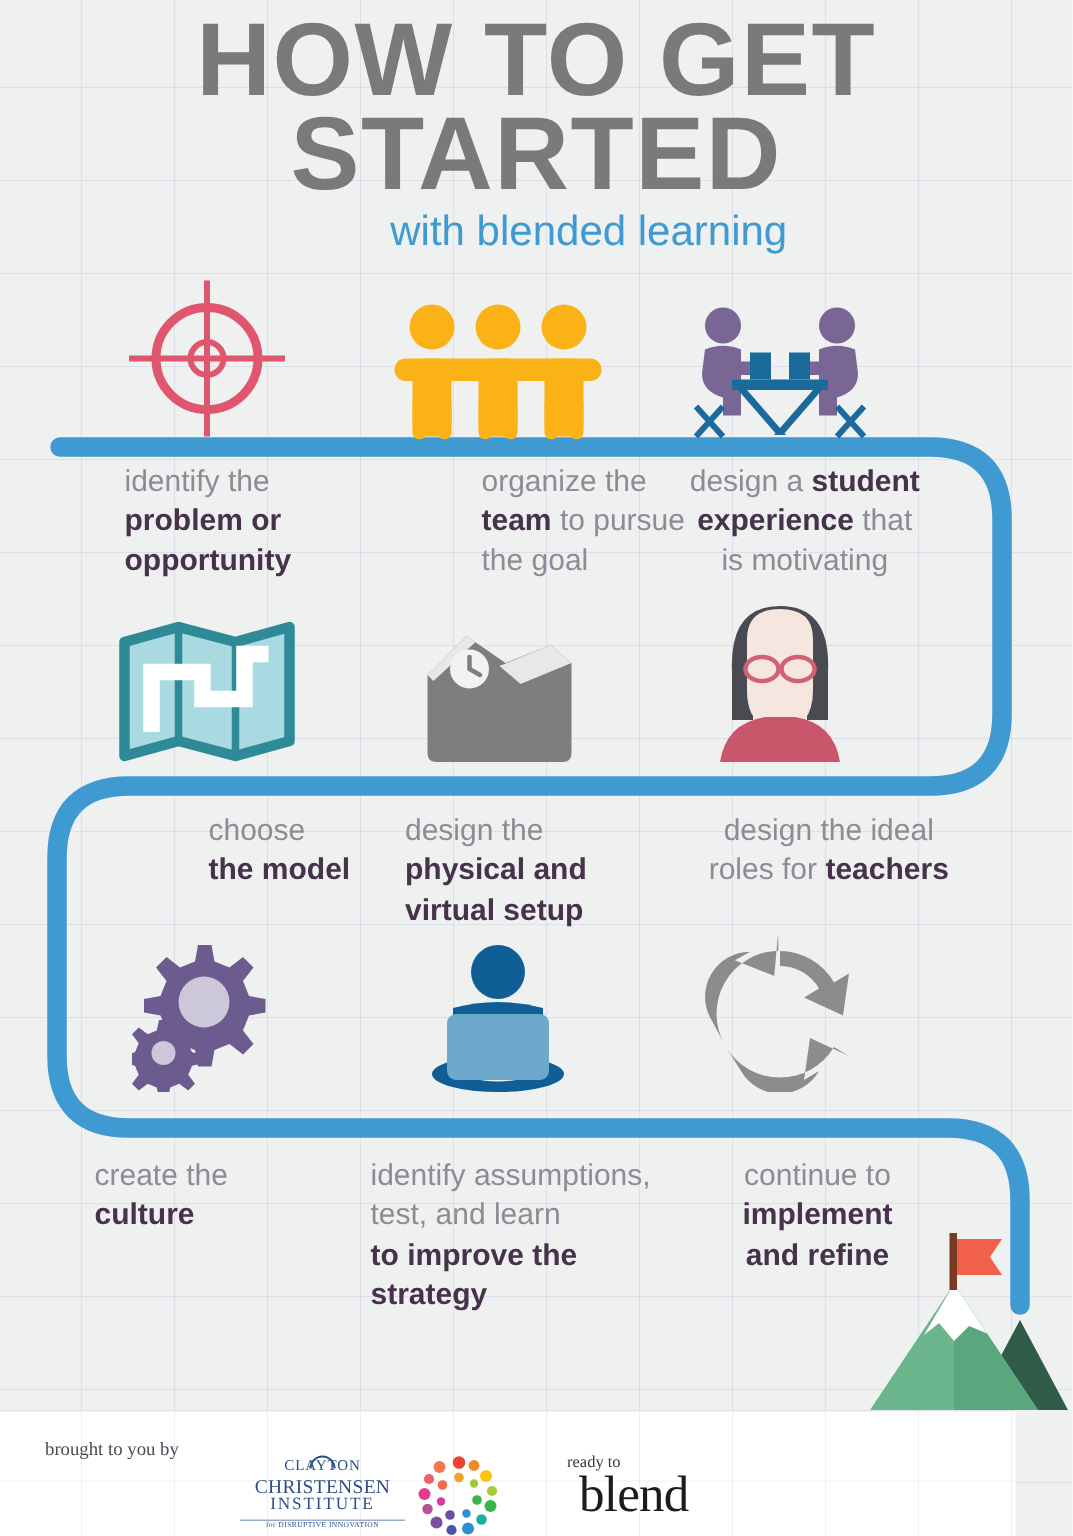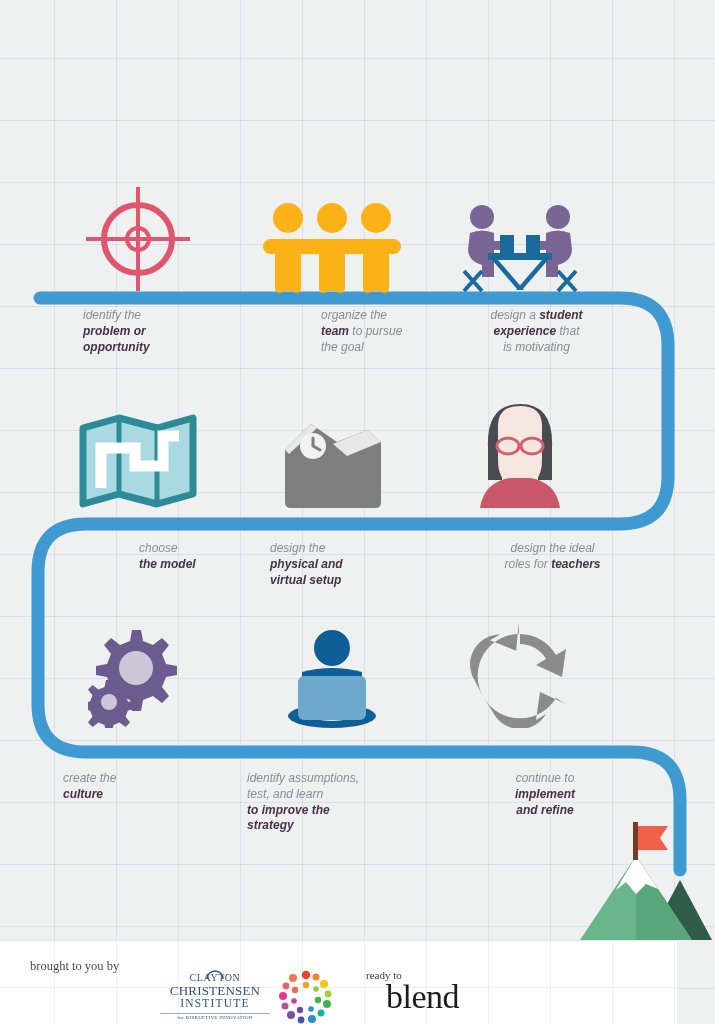--- a/index.html
+++ b/index.html
@@ -53,24 +53,23 @@
   #row-3 { top: 618px; }
 
   
   .cap-row { position: absolute; left: 0; width: 715px; }
   #caps-1 { top: 308px; }
   #caps-2 { top: 541px; }
   #caps-3 { top: 771px; }
   .cap {
     position: absolute;
     width: 175px;
-    font-size: 12px;
+    font-size: 20px;
     line-height: 1.32;
     color: #8c8c96;
-    font-style: italic;
   }
   .cap b { color: #46324a; font-weight: bold; }
   .cap-a { left: 78px; }
   .cap-b { left: 278px; }
   .cap-c { left: 447px; text-align: center; }
   #caps-1 .cap-a { left: 83px; }
   #caps-1 .cap-b { left: 285px; margin-left: 36px; }
   #caps-1 .cap-c { left: 449px; }
   #caps-2 .cap-a { left: 95px; margin-left: 44px; }
   #caps-2 .cap-b { left: 270px; width: 185px; }
@@ -95,28 +94,33 @@
   }
   #brought { position: absolute; left: 30px; top: 18px; font-size: 12.5px; color: #4a4a52; font-family: "Liberation Serif", serif; }
   #cci-logo { position: absolute; left: 160px; top: 32px; width: 110px; text-align: center; color: #2c4f86; font-family: "Liberation Serif", serif; }
   #cci-logo .l1 { font-size: 10px; letter-spacing: 0.6px; line-height: 1.05; }
   #cci-logo .l2 { font-size: 13px; letter-spacing: 0.2px; line-height: 1.05; }
   #cci-logo .l3 { font-size: 11.5px; letter-spacing: 1.2px; line-height: 1.1; text-align: center; }
   #cci-logo .l4 { font-size: 5px; letter-spacing: 0.3px; margin-top: 3px; border-top: 1px solid #9aaccb; padding-top: 1px; }
   #cci-bulb { position: absolute; left: 50%; top: -8px; transform: translateX(-50%); }
   #rtb-logo { position: absolute; left: 278px; top: 28px; display: flex; align-items: center; }
   #rtb-word { position: relative; margin-left: 6px; }
-  #rtb-ready { position: absolute; top: -12px; left: 26px; font-size: 11px; color: #3b3b3b; font-family: "Liberation Serif", serif; }
+  #rtb-ready { position: absolute; top: -12px; left: 38px; font-size: 11px; color: #3b3b3b; font-family: "Liberation Serif", serif; }
   #rtb-blend { font-size: 34px; color: #1c1c1c; font-family: "Liberation Serif", serif; line-height: 0.95; letter-spacing: -0.5px; margin-left: 46px; }
 </style>
 </head>
 <body>
 
 <div id="poster">
 
+  <div id="title-block">
+    <div class="title-line" id="title-1">HOW TO GET</div>
+    <div class="title-line" id="title-2">STARTED</div>
+    <div id="subtitle">with blended learning</div>
+  </div>
 
   <svg id="path-svg" viewBox="0 0 715 1024">
     <path d="M 40 298
              L 620 298
              Q 668 298 668 346
              L 668 476
              Q 668 524 620 524
              L 86 524
              Q 38 524 38 572
              L 38 704

